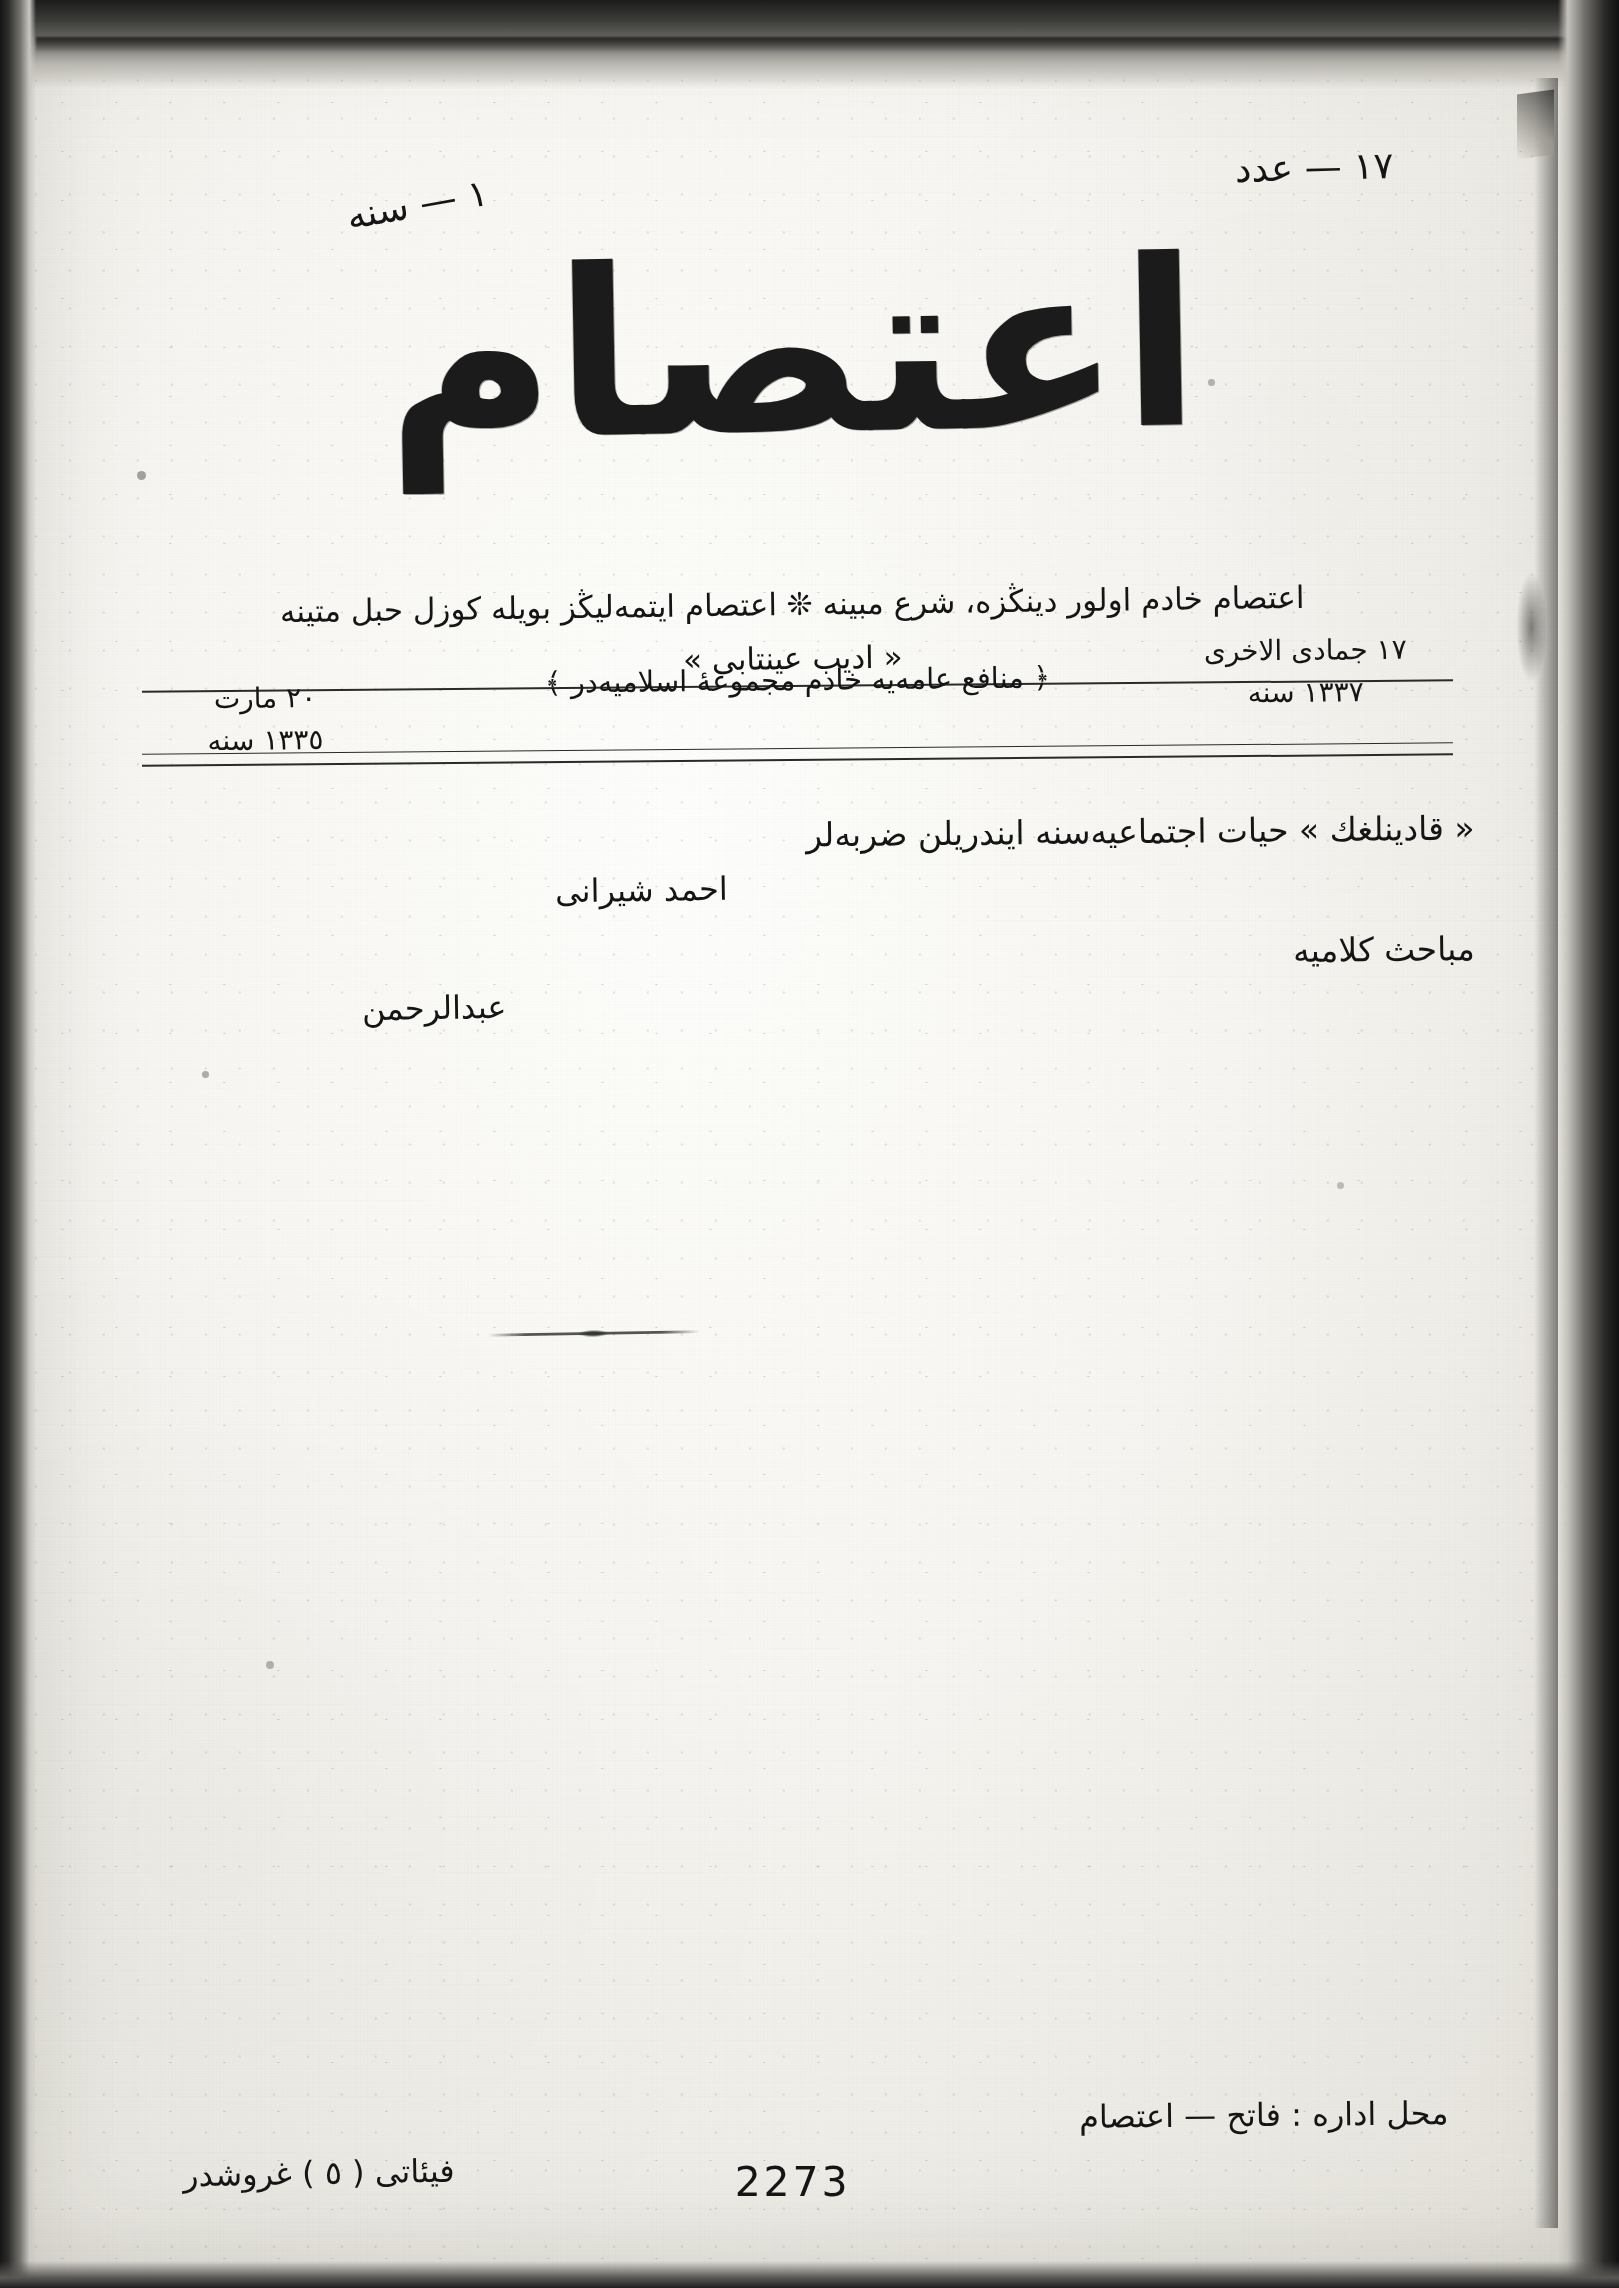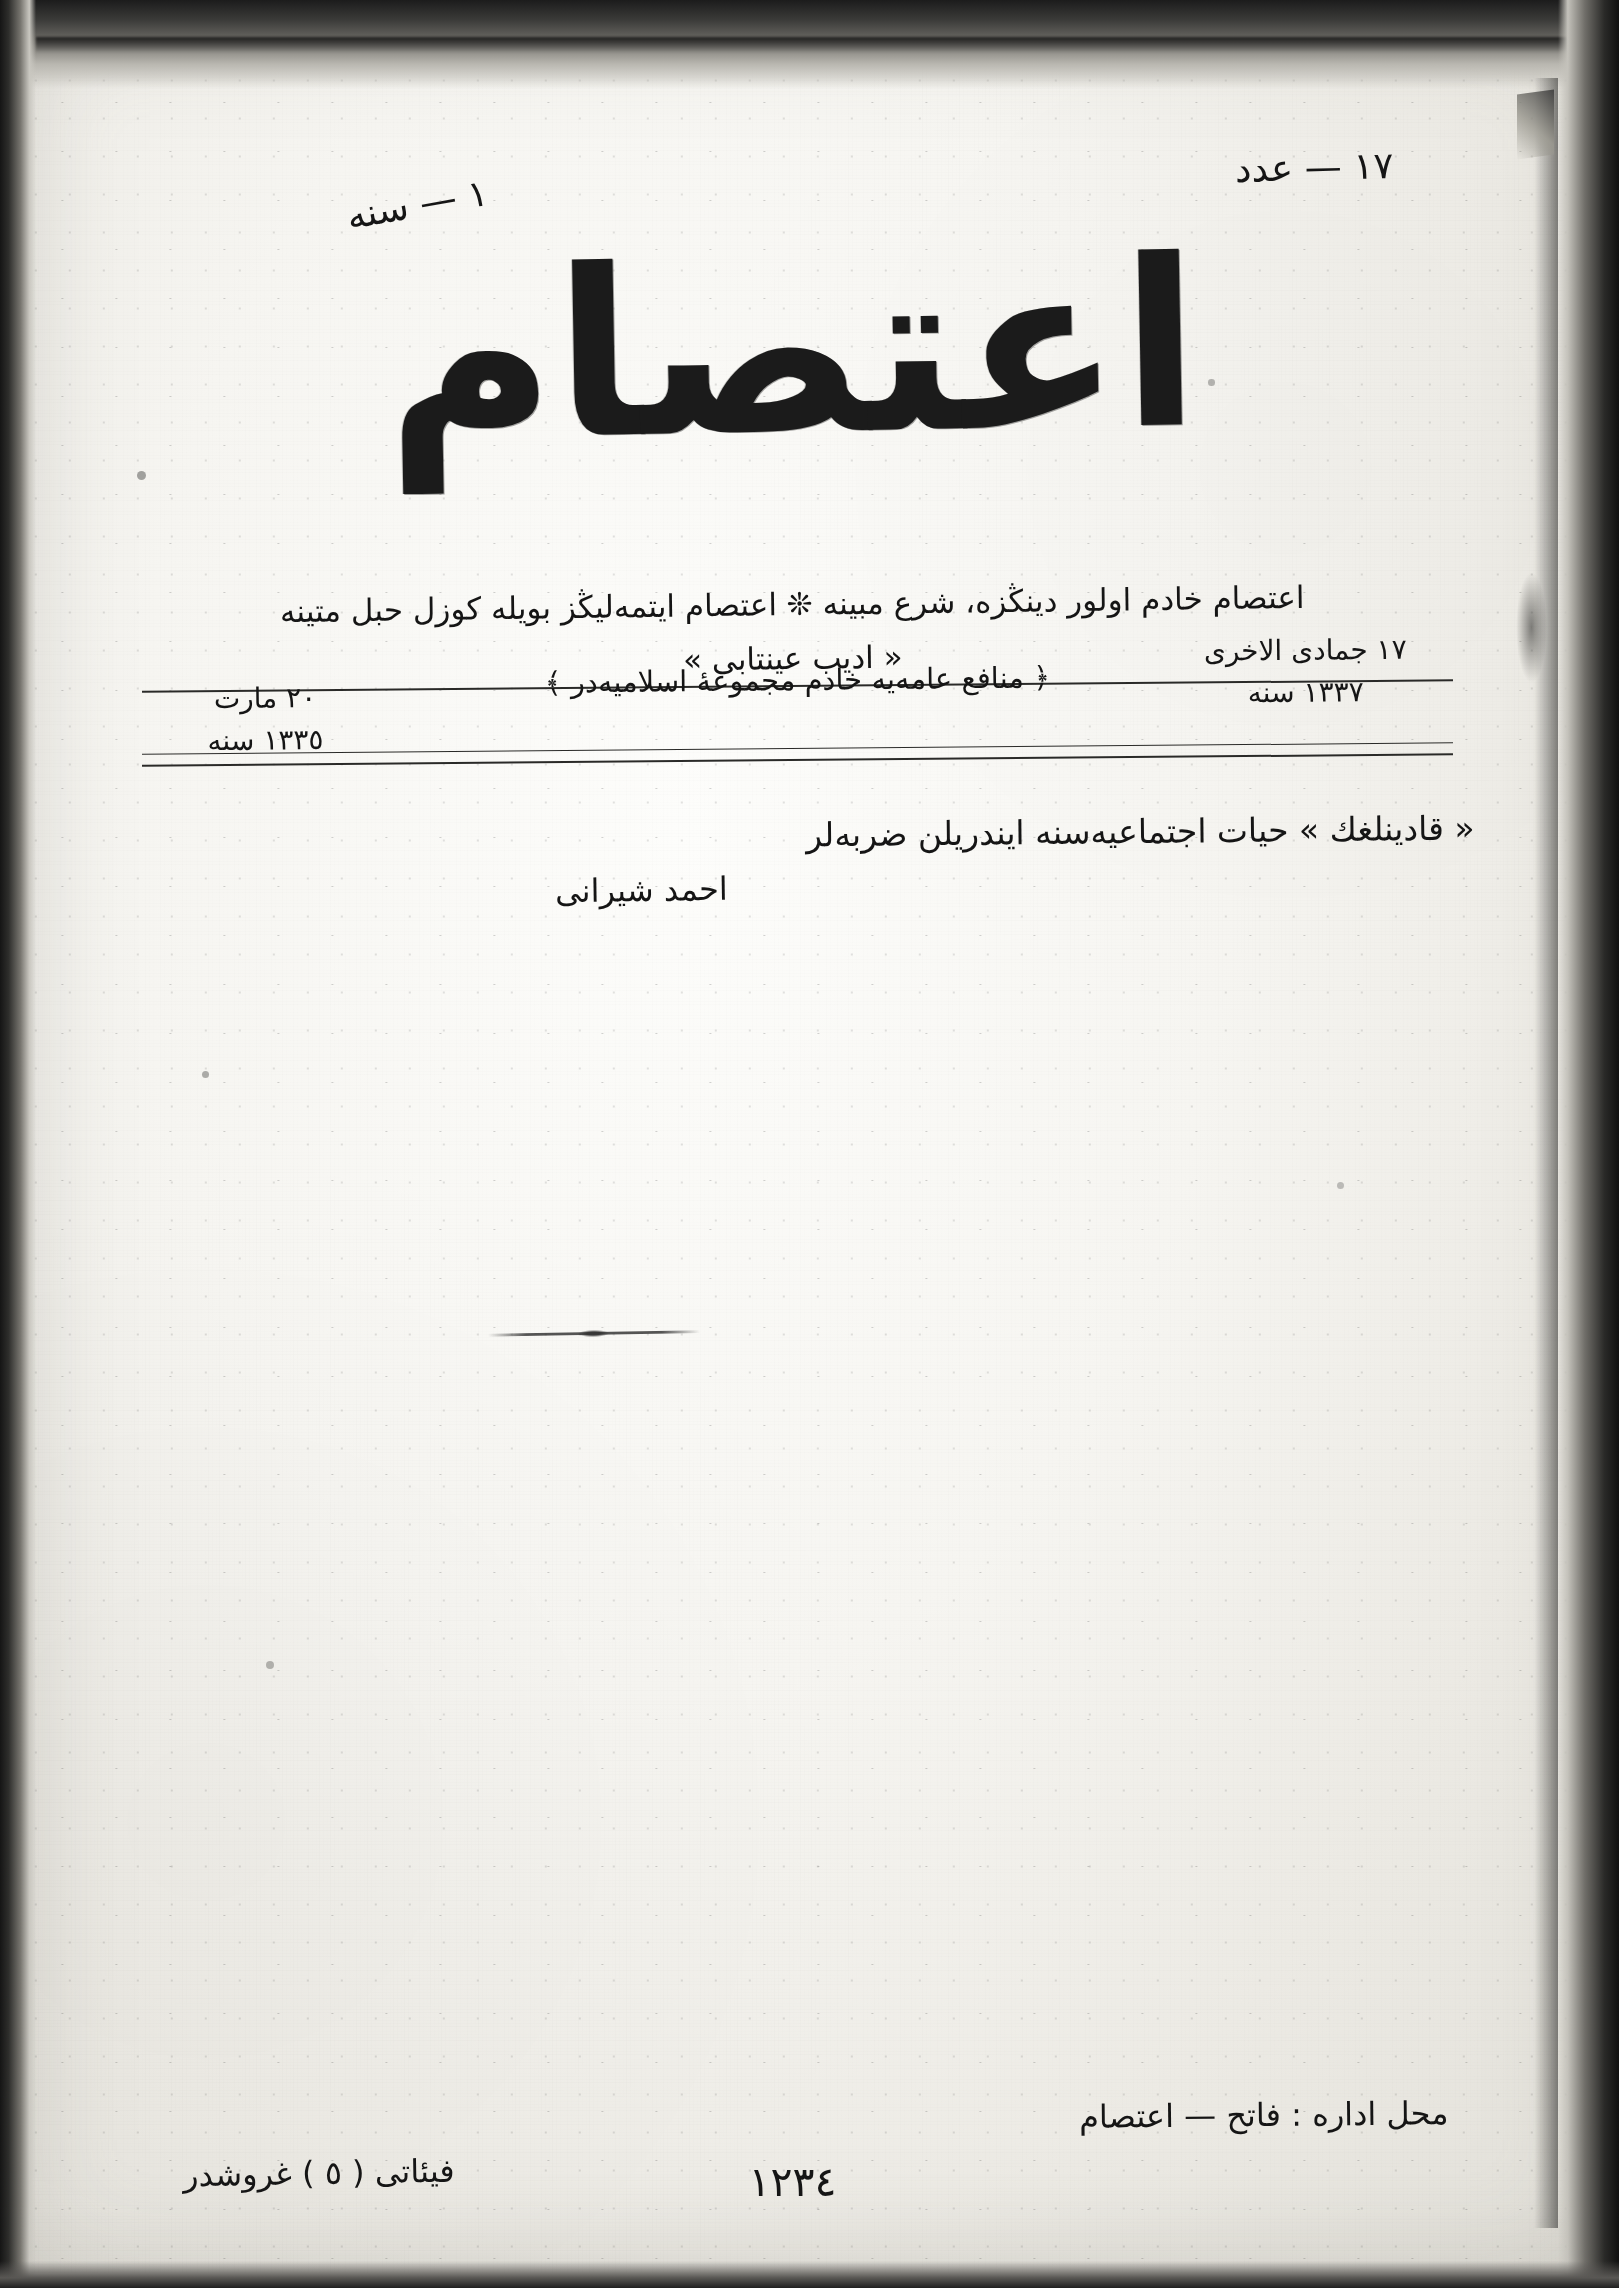--- a/index.html
+++ b/index.html
@@ -285,23 +285,27 @@
       <div class="center-tag">﴿ منافع عامه‌يه خادم مجموعهٔ اسلاميه‌در ﴾</div>
       <div class="left-date" style="white-space: pre-line;">٢٠ مارت
 ١٣٣٥ سنه</div>
     </div>
 
     <div class="toc">
       <div class="toc-row r1">
         <div class="toc-title">« قادينلغك » حيات اجتماعيه‌سنه ايندريلن ضربه‌لر</div>
         <div class="toc-author">احمد شيرانى</div>
       </div>
+      <div class="toc-row r2">
+        <div class="toc-title">مباحث كلاميه</div>
+        <div class="toc-author">عبدالرحمن</div>
+      </div>
     </div>
 
     <div class="ornament"></div>
 
     <div class="footer-office">محل اداره : فاتح — اعتصام</div>
     <div class="footer-price">فيئاتى ( ٥ ) غروشدر</div>
-    <div class="page-number">١٢٣٤</div>
+    <div class="page-number">2273</div>
 
   </div>
 </div>
 
 
 </body></html>

